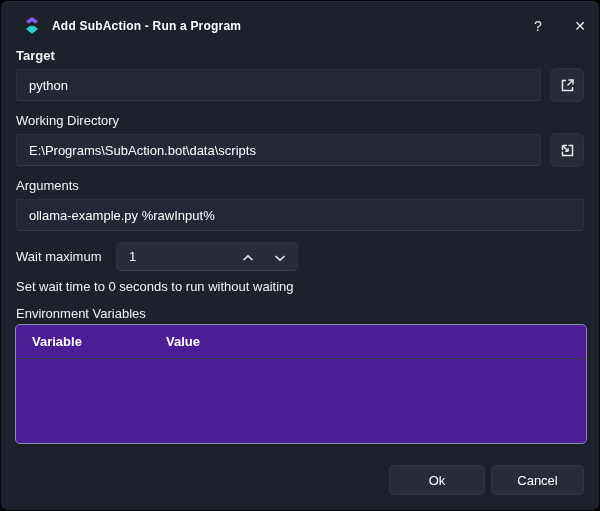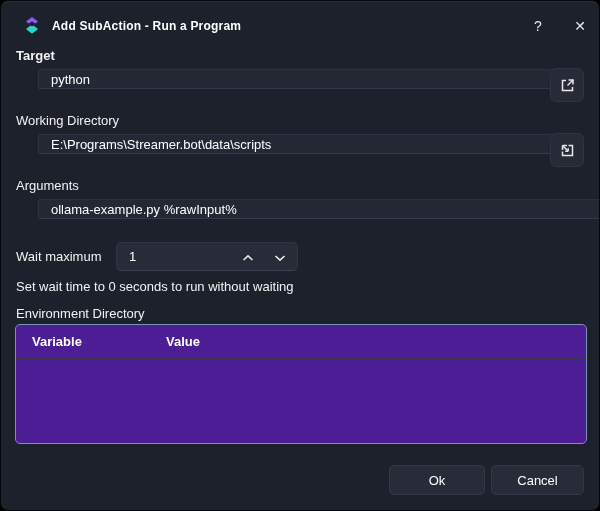--- a/index.html
+++ b/index.html
@@ -15,23 +15,23 @@
   .title-text{position:absolute;left:44px;top:0;height:33px;display:flex;align-items:center;
     font-size:12px;font-weight:700;color:#ffffff;letter-spacing:.2px;}
   .tb-btn{position:absolute;top:0;width:40px;height:33px;display:flex;align-items:center;justify-content:center;
     color:#e6e6e6;font-size:15px;cursor:default;background:transparent;border:none;}
   .tb-help{right:48px;font-size:14px;}
   .tb-close{right:6px;font-size:14px;}
   
   .lbl{position:absolute;left:15px;font-size:13px;color:#f2f2f2;}
   
   .inp{
-    position:absolute;left:15px;height:20px;background:#232834;border:1px solid #2c3140;
+    position:absolute;left:15px;height:32px;background:#232834;border:1px solid #2c3140;
     border-bottom-color:#343a4a;border-radius:2px;display:flex;align-items:center;
-    padding:0 12px;font-size:13px;color:#ffffff;margin-left:22px;
+    padding:0 12px;font-size:13px;color:#ffffff;
   }
   .icon-btn{
     position:absolute;left:549px;width:34px;height:34px;background:#262b37;
     border:1px solid #2e3442;border-radius:6px;display:flex;align-items:center;justify-content:center;
   }
   .icon-btn svg{display:block;}
   
   .spinner{
     position:absolute;left:115px;top:241px;width:182px;height:29px;background:#272c38;
     border:1px solid #2e3442;border-bottom-color:#3a4150;border-radius:5px;
@@ -80,21 +80,21 @@
   <div class="icon-btn" style="top:67px;">
     <svg width="15" height="15" viewBox="0 0 15 15" fill="none" stroke="#e8e8e8" stroke-width="1.5">
       <path d="M6 2.5 H2.5 V12.5 H12.5 V9"></path>
       <path d="M8.5 2 H13 V6.5"></path>
       <path d="M13 2 L7.5 7.5"></path>
     </svg>
   </div>
 
   <div class="lbl" style="top:112px;">Working Directory</div>
   <div class="inp" style="top:133px;width:525px;">
-    <span>E:\Programs\Streamer.bot\data\scripts</span>
+    <span>E:\Programs\SubAction.bot\data\scripts</span>
   </div>
   <div class="icon-btn" style="top:132px;">
     <svg width="15" height="15" viewBox="0 0 15 15" fill="none" stroke="#e8e8e8" stroke-width="1.5">
       <path d="M8.5 2.5 H12.5 V12.5 H2.5 V8.5"></path>
       <path d="M2.5 2.5 H7"></path>
       <path d="M2.5 2.5 V7"></path>
       <path d="M2.8 2.8 L8.2 8.2"></path>
       <path d="M8.2 8.2 H5.2 M8.2 8.2 V5.2"></path>
     </svg>
   </div>
@@ -116,21 +116,21 @@
       <div class="chev">
         <svg width="12" height="8" viewBox="0 0 12 8" fill="none" stroke="#e8e8e8" stroke-width="1.6">
             <path d="M1.5 2 L6 6.2 L10.5 2"></path>
           </svg>
       </div>
     </div>
   </div>
 
   <div class="lbl" style="top:278px;">Set wait time to 0 seconds to run without waiting</div>
 
-  <div class="lbl" style="top:305px;">Environment Directory</div>
+  <div class="lbl" style="top:305px;">Environment Variables</div>
   <div class="env-table">
     <div class="env-head">
       <div class="env-th var">Variable</div>
       <div class="env-th val">Value</div>
     </div>
     <div class="env-body"></div>
   </div>
 
   <button class="btn btn-cancel">Cancel</button>
   <button class="btn btn-ok">Ok</button>

